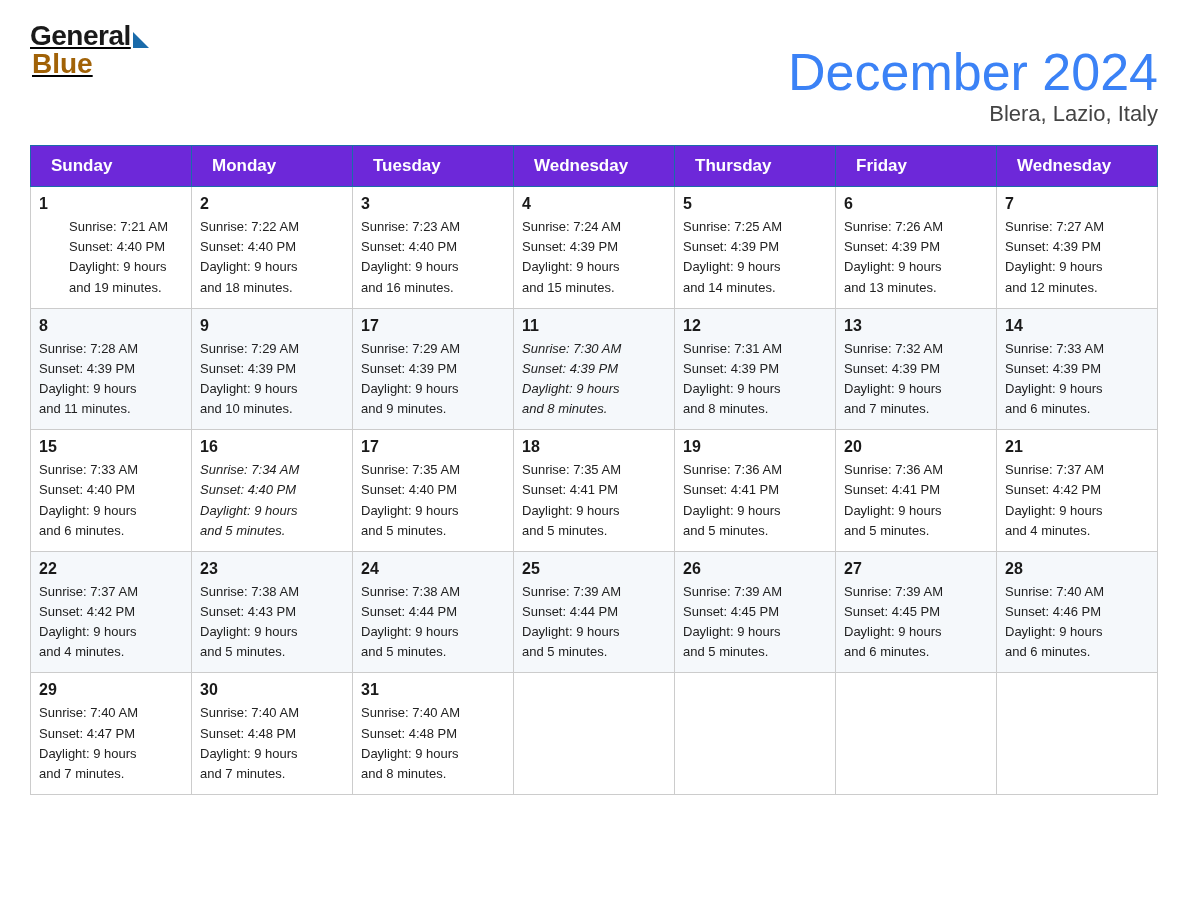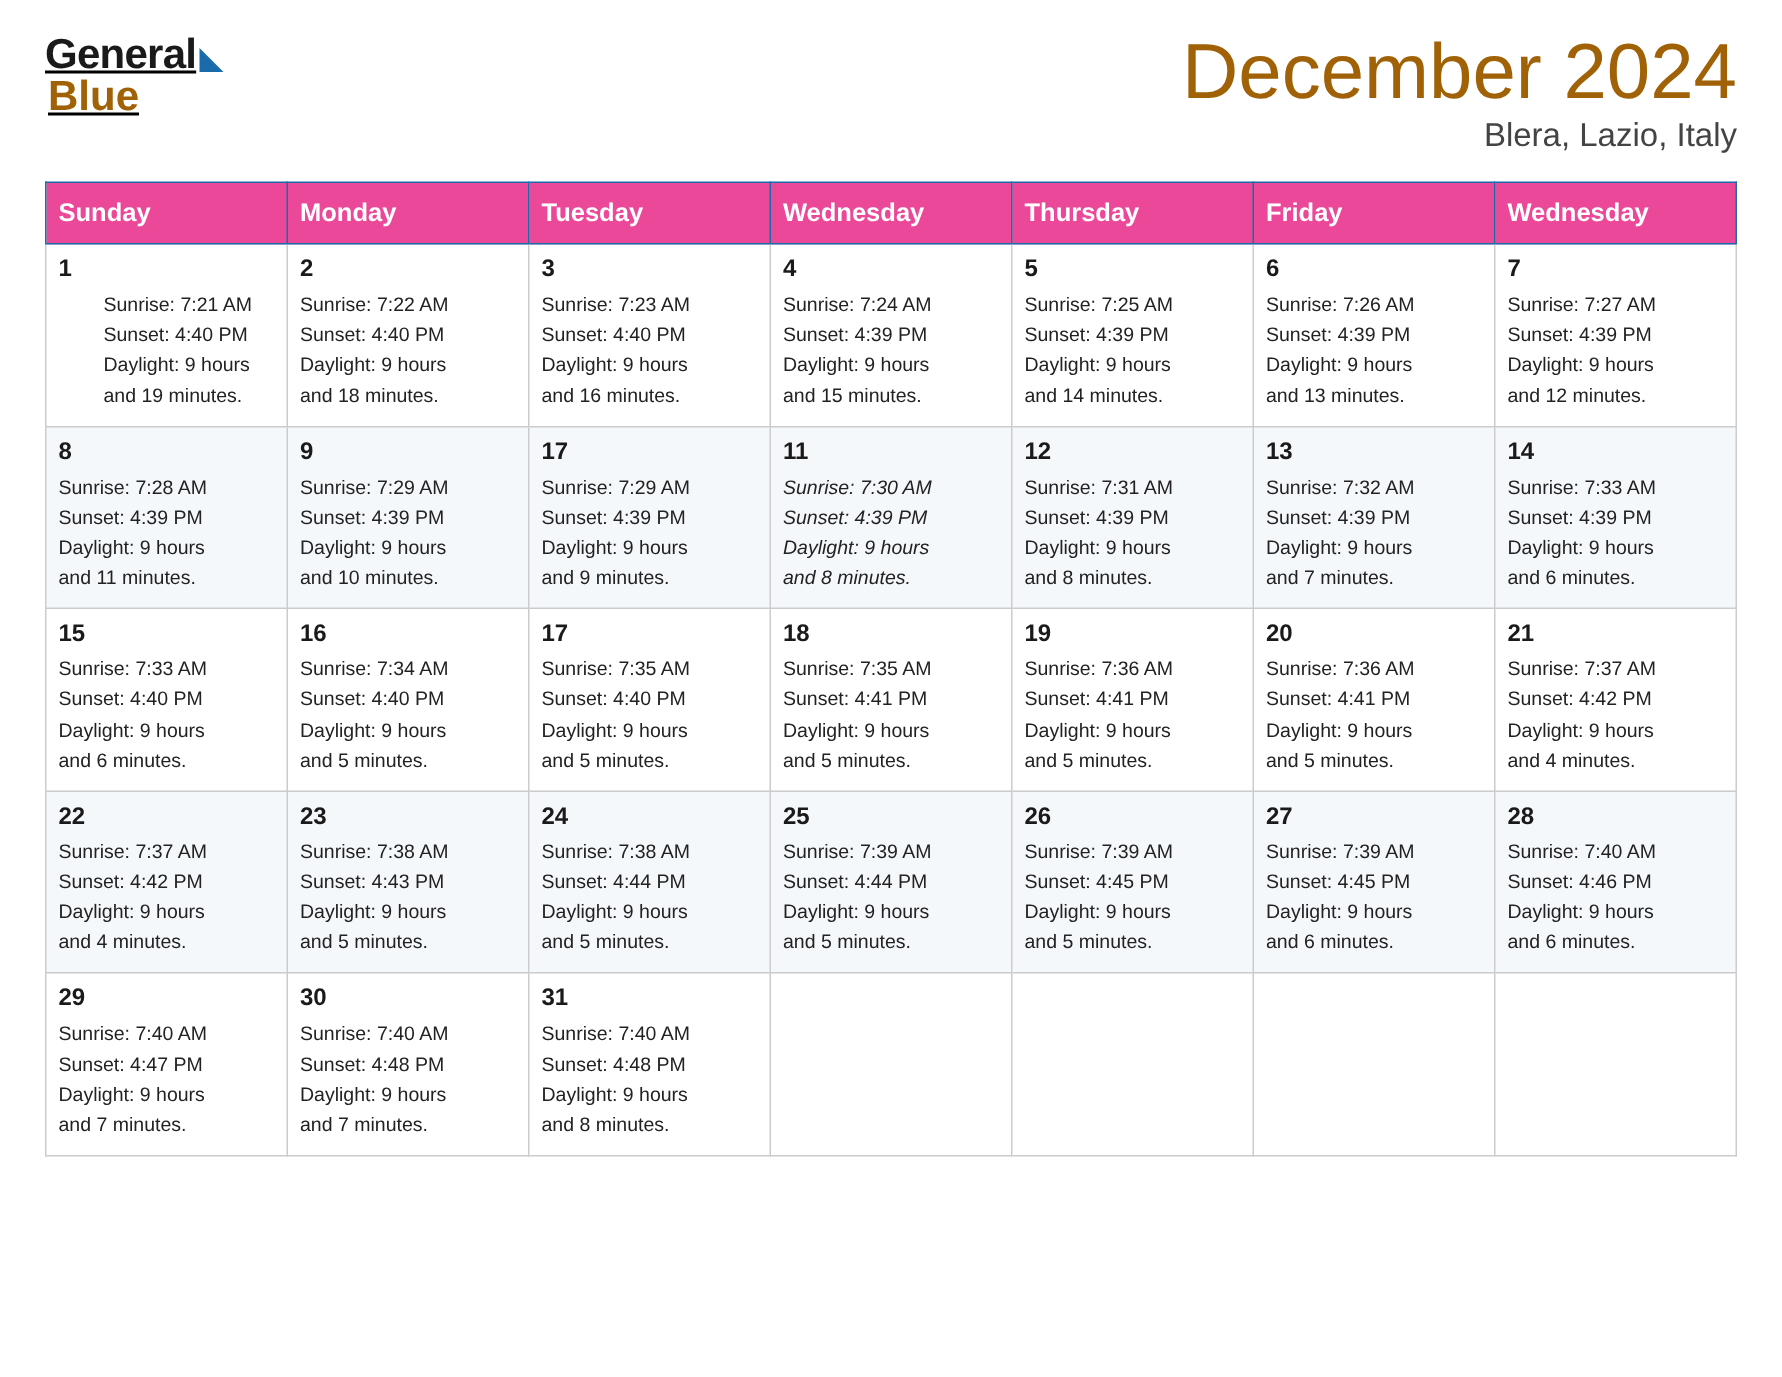--- a/index.html
+++ b/index.html
@@ -47,39 +47,40 @@
       color: #a16207;
       margin-top: -4px;
       padding-left: 2px;
     }
     .title-block {
       text-align: right;
     }
     .month-title {
       font-size: 52px;
       font-weight: 300;
-      color: #a16207;
+      color: #3b82f6;
       line-height: 1.1;
+      margin-top: 24px;
     }
     .location-title {
       font-size: 22px;
       color: #444;
       font-weight: normal;
     }
     .calendar {
       width: 100%;
       border-collapse: collapse;
       border: 1px solid #bbb;
     }
     .calendar th {
-      background-color: #ec4899;
+      background-color: #6d28d9;
       color: #fff;
       font-size: 17px;
       font-weight: bold;
-      padding: 10px 8px;
+      padding: 10px 20px;
       text-align: left;
       border: 1px solid #1a6baa;
     }
     .calendar td {
       vertical-align: top;
       border: 1px solid #ccc;
       padding: 8px 8px 10px 8px;
       width: 14.28%;
       font-size: 13px;
       color: #222;
@@ -242,21 +243,21 @@
       <tr>
         <td>
           <span class="day-num">15</span>
           <div class="day-info" style="white-space: pre-line;">Sunrise: 7:33 AM
 Sunset: 4:40 PM
 Daylight: 9 hours
 and 6 minutes.</div>
         </td>
         <td>
           <span class="day-num">16</span>
-          <div class="day-info" style="white-space: pre-line;">Sunrise: 7:34 AM
+          <div class="day-info" style="white-space: pre-line; font-style: italic;">Sunrise: 7:34 AM
 Sunset: 4:40 PM
 Daylight: 9 hours
 and 5 minutes.</div>
         </td>
         <td>
           <span class="day-num">17</span>
           <div class="day-info" style="white-space: pre-line;">Sunrise: 7:35 AM
 Sunset: 4:40 PM
 Daylight: 9 hours
 and 5 minutes.</div>

